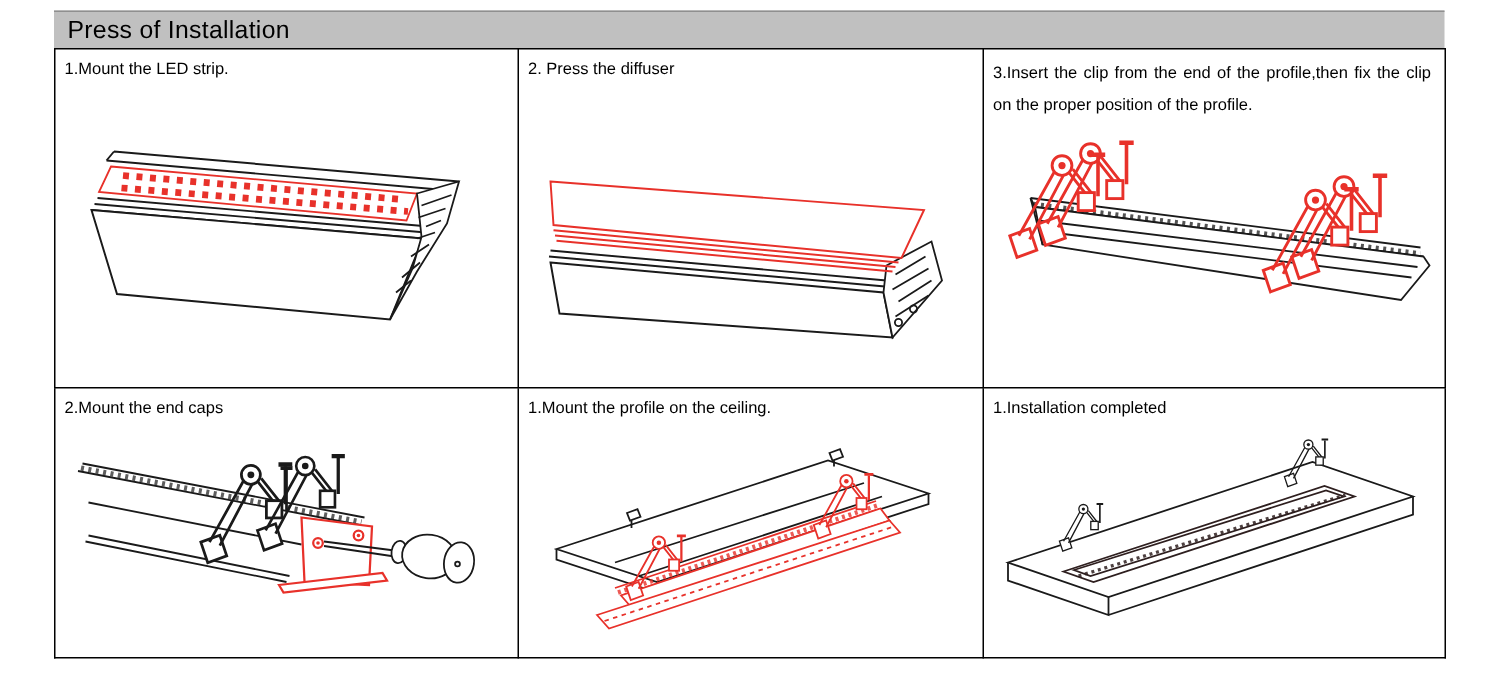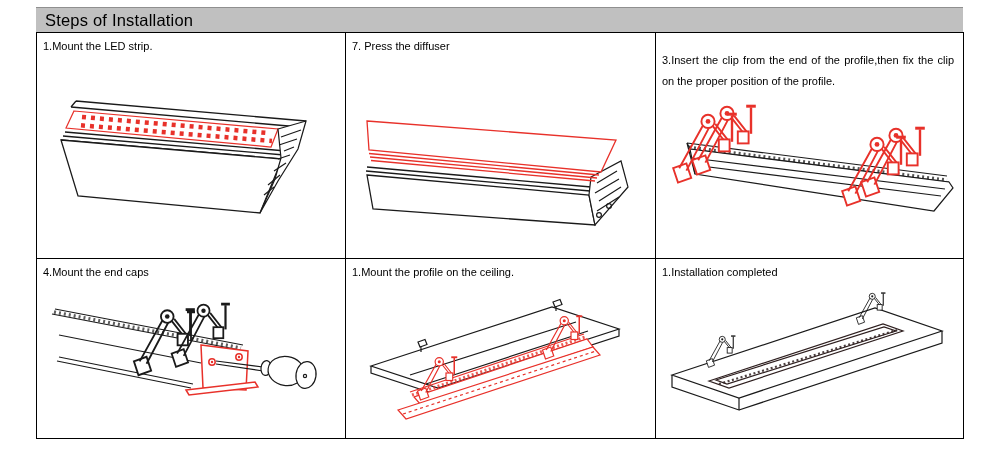--- a/index.html
+++ b/index.html
@@ -8,21 +8,21 @@
   .doc{position:absolute;left:36px;top:7px;width:927px;}
   .header-bar{height:25px;background:#c0c0c0;border-top:1px solid #8f8f8f;
               display:flex;align-items:center;padding-left:9px;box-sizing:border-box;
               font-size:16.5px;letter-spacing:.2px;}
   table.steps{border-collapse:collapse;width:927px;table-layout:fixed;}
   table.steps td{border:1.8px solid #000;vertical-align:top;padding:0;overflow:hidden;background:#fff;}
   col.c1{width:309px}col.c2{width:310px}col.c3{width:308px}
   tr.r1 td{height:225px}
   tr.r2 td{height:179px}
   .cap{font-size:11px;line-height:1.45;padding:6px 8px 0 6px;}
-  .cap.justify{text-align:justify;line-height:1.95;padding:17px 9px 0 6px;}
+  .cap.justify{text-align:justify;line-height:1.95;padding:6px 9px 0 6px;}
   .art{display:block;margin:0 auto;}
   svg{shape-rendering:geometricPrecision;}
 </style>
 </head>
 <body>
 
 <div class="sheet">
 
   <svg width="0" height="0" style="position:absolute" aria-hidden="true">
     <defs>
@@ -35,21 +35,21 @@
         <rect x="4" y="-8" width="9" height="10" fill="#fff"></rect>
         <path d="M15 -28 L15 -6" stroke-width="2"></path>
         <path d="M11 -29 L19 -29" stroke-width="2.5"></path>
       </g>
     </defs>
   </svg>
 
   <div class="doc">
 
     <div class="header-bar">
-      <span>Steps of Installation</span>
+      <span>Press of Installation</span>
     </div>
 
     <table class="steps">
       <colgroup>
           <col class="c1">
           <col class="c2">
           <col class="c3">
         </colgroup>
       <tbody>
           <tr class="r1">
@@ -68,21 +68,21 @@
               <path d="M39 70 L234 86" stroke-width="4.5" stroke-dasharray="4 5" stroke-dashoffset="5"></path>
             </g>
             <g stroke="#1a1a1a" stroke-width="1.2" fill="none">
               <polygon points="240,74 268,66 260,94 240,126 222,158 237,124 243,103" fill="#fff"></polygon>
               <path d="M243 82 L263 75 M241 90 L259 84 M246 96 L256 92 M240 104 L252 100 M236 116 L248 108 M230 130 L242 120 M226 140 L236 132"></path>
             </g>
           </svg>
         </td>
 
         <td>
-          <div class="cap">7. Press the diffuser</div>
+          <div class="cap">2. Press the diffuser</div>
           <svg class="art" width="307" height="190" viewBox="0 0 307 190">
             <g stroke="#1a1a1a" stroke-width="1.3" fill="none">
               <path d="M20 112 L244 132 M19 116 L243 136"></path>
               <polygon points="20,120 242,140 248,170 26,154" fill="#fff"></polygon>
             </g>
             <g stroke="#1a1a1a" stroke-width="1.2" fill="none">
               <polygon points="244,122 274,106 281,132 248,170 242,140" fill="#fff"></polygon>
               <path d="M250 128 L270 116 M248 138 L272 124 M252 146 L274 132 M250 156 L272 142"></path>
               <circle cx="252" cy="160" r="2.4"></circle>
                   <circle cx="262" cy="151" r="2.4"></circle>
@@ -109,21 +109,21 @@
               <use href="#clip-shape" transform="translate(57,56) scale(1.2)"></use>
               <use href="#clip-shape" transform="translate(245,70) scale(1.2)"></use>
               <use href="#clip-shape" transform="translate(226,79) scale(1.2)"></use>
             </g>
           </svg>
         </td>
       </tr>
       <tr class="r2">
 
         <td>
-          <div class="cap">4.Mount the end caps</div>
+          <div class="cap">2.Mount the end caps</div>
           <svg class="art" width="305" height="148" viewBox="0 0 305 148">
             <g stroke="#1a1a1a" stroke-width="1.2" fill="none">
               <path d="M16 28 L204 64 M13 33 L201 69"></path>
               <path d="M15 31 L202 67" stroke-width="3.5" stroke-dasharray="2 3" opacity=".7"></path>
               <path d="M20 54 L162 82"></path>
               <path d="M20 76 L154 103 M18 80 L152 107"></path>
             </g>
             <g color="#1a1a1a">
               <use href="#clip-shape" transform="translate(134,62) scale(1.15)"></use>
               <use href="#clip-shape" transform="translate(170,55) scale(1.1)"></use>

